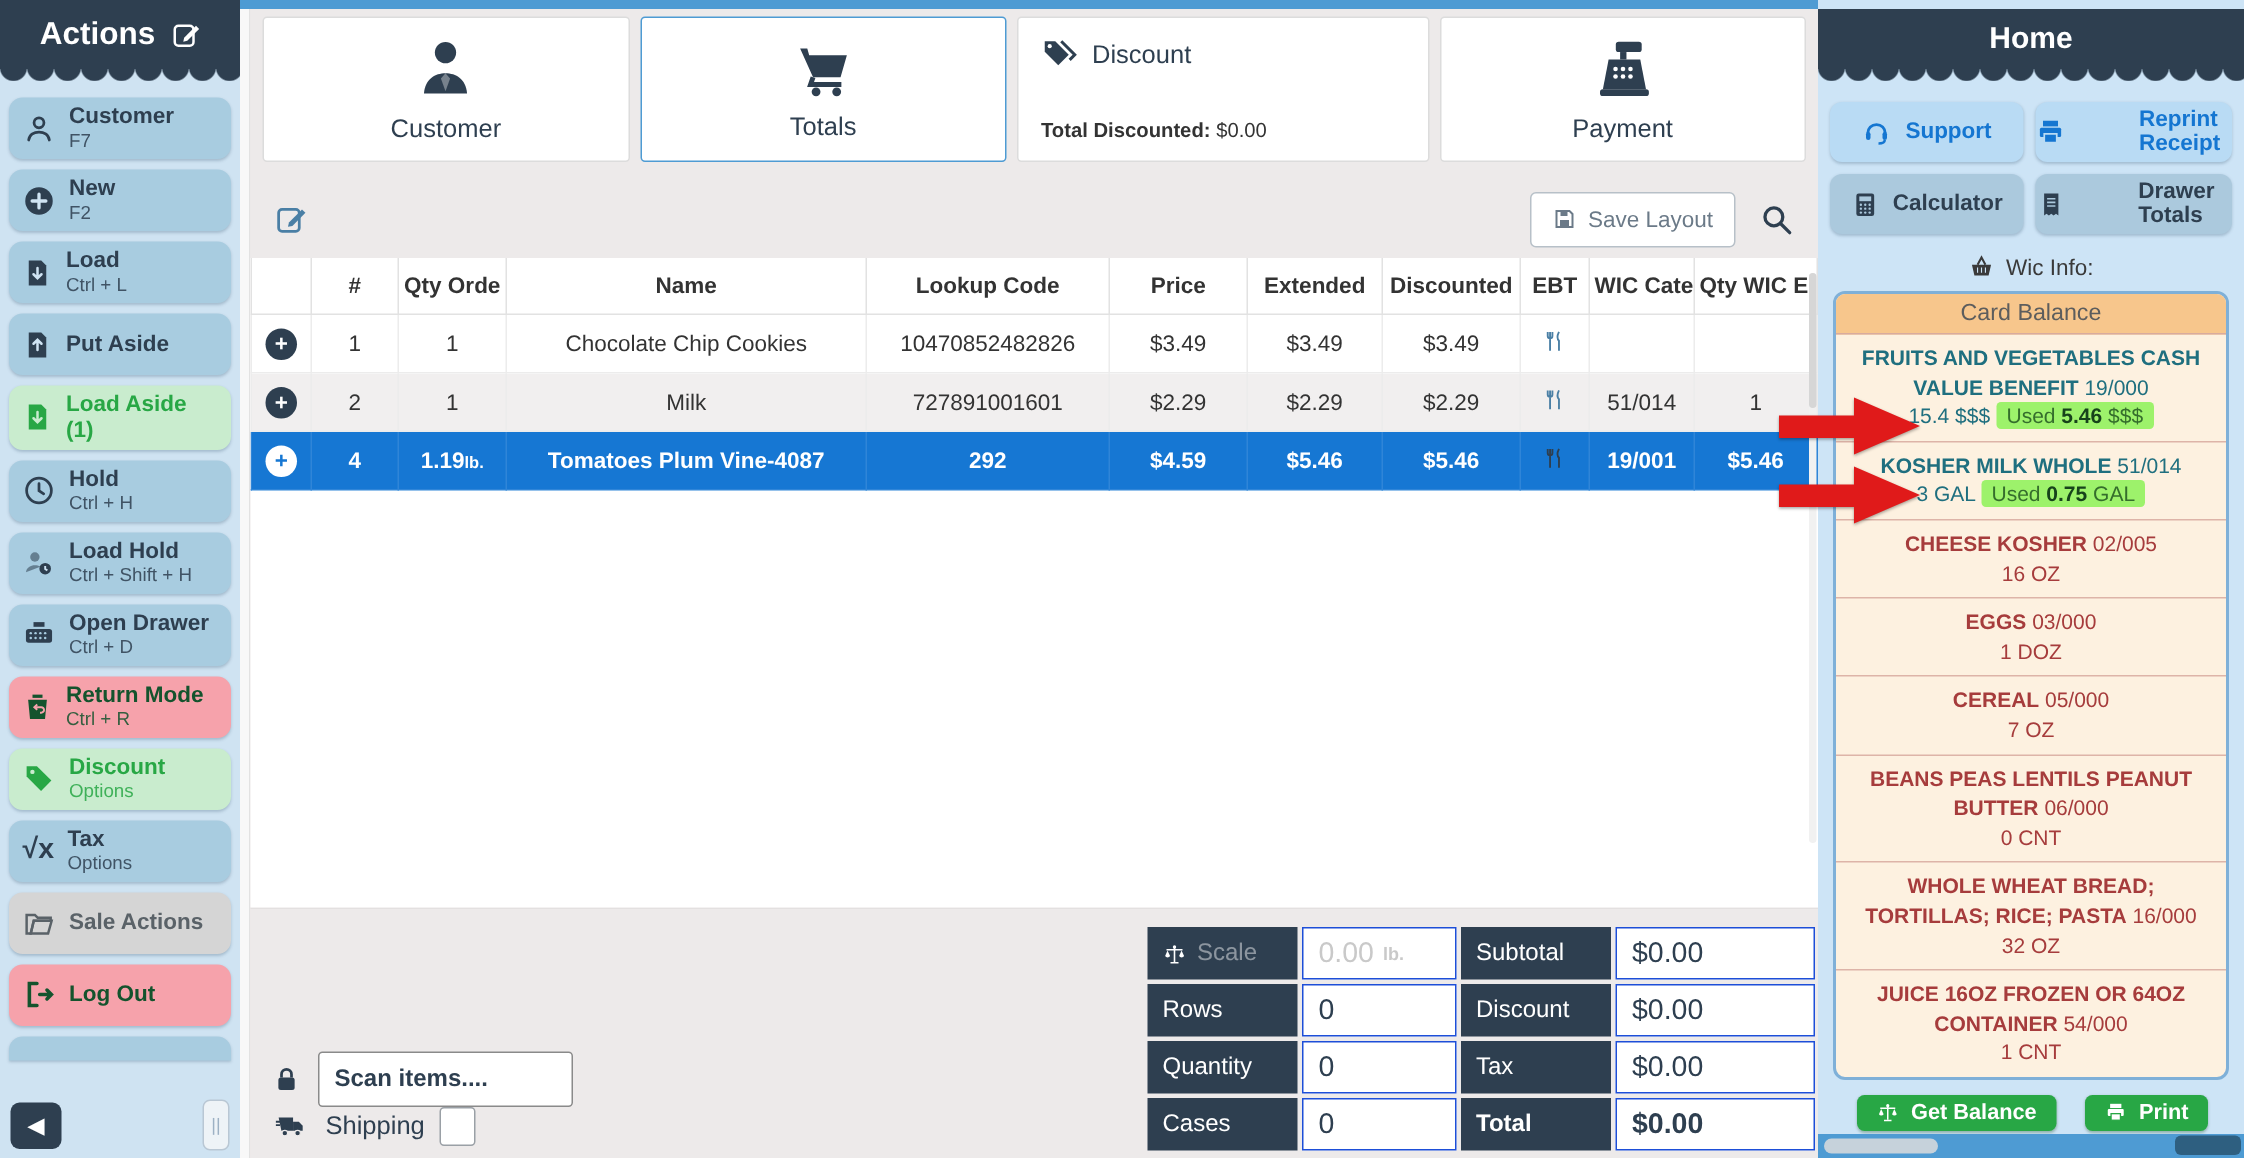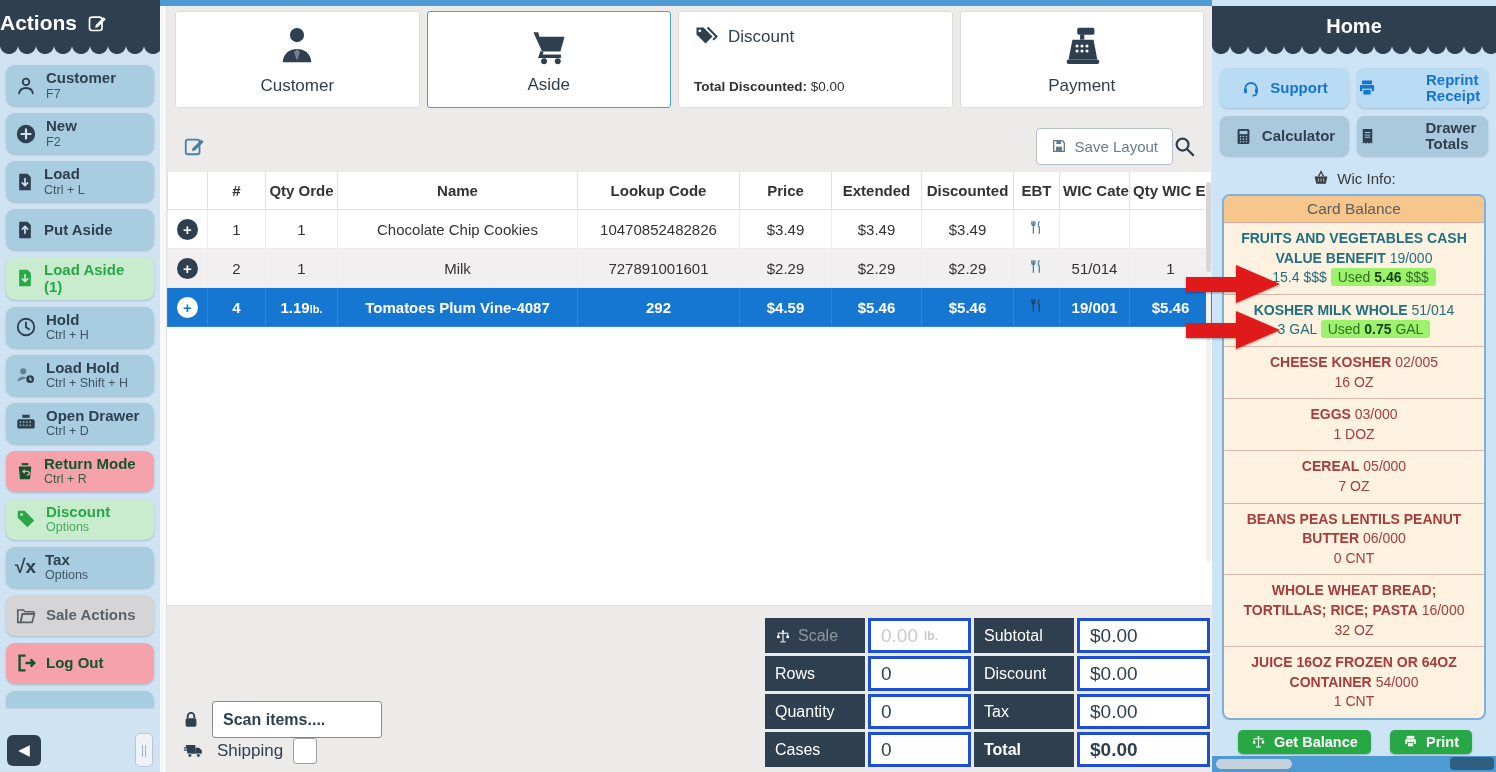--- a/index.html
+++ b/index.html
@@ -3,21 +3,21 @@
 <meta charset="utf-8">
 <style>
   *{box-sizing:border-box;margin:0;padding:0;}
   html,body{width:1496px;height:772px;overflow:hidden;}
   body{font-family:"Liberation Sans",sans-serif;background:#edeaea;}
   .app{position:relative;width:1496px;height:772px;display:flex;}
   .topstrip{position:absolute;left:160px;top:0;right:0;height:6px;background:#4e9bd3;z-index:5;}
 
   
   .sidebar{flex:0 0 160px;background:#cfe3f2;position:relative;z-index:6;display:flex;flex-direction:column;}
-  .sb-header{height:46px;background:#2e3f50;color:#fff;display:flex;align-items:center;justify-content:flex-start;gap:10px;font-size:21px;font-weight:bold;flex:0 0 46px;}
+  .sb-header{height:46px;background:#2e3f50;color:#fff;display:flex;align-items:center;justify-content:center;gap:10px;font-size:21px;font-weight:bold;flex:0 0 46px;}
   .scallop{flex:0 0 9px;height:9px;background-image:radial-gradient(circle at 9px 0px,#2e3f50 8.5px,rgba(0,0,0,0) 9.5px);background-size:18px 9px;background-repeat:repeat-x;margin-top:-1px;}
   .sb-list{flex:1;padding:11px 6px 0;display:flex;flex-direction:column;gap:7px;overflow:hidden;}
   .sb-btn{border-radius:9px;padding:4px 9px;display:flex;align-items:center;gap:9px;min-height:41px;flex:0 0 auto;box-shadow:0 1px 2px rgba(40,70,100,.25);cursor:pointer;}
   .v-blue{background:#a8cce0;color:#2e3f50;}
   .v-green{background:#c9ecce;color:#28a745;}
   .v-red{background:#f6a2ab;color:#14532d;}
   .v-gray{background:#d5d5d5;color:#5a6268;}
   .sb-btn .txt{display:flex;flex-direction:column;justify-content:center;}
   .sb-btn .lbl{font-weight:bold;font-size:15px;line-height:1.15;}
   .sb-btn .sub{font-size:12.5px;opacity:.85;line-height:1.2;}
@@ -31,21 +31,21 @@
   .main{flex:1;min-width:0;display:flex;flex-direction:column;padding-top:6px;background:#edeaea;position:relative;}
   .nav-row{display:flex;gap:7px;padding:5px 8px 8px;flex:0 0 110px;}
   .nav-card{background:#fff;border:1px solid #dcdcdc;border-radius:3px;flex:1;display:flex;flex-direction:column;align-items:center;justify-content:center;gap:7px;cursor:pointer;color:#2e3f50;}
   .nav-card.selected{border-color:#4e9bd3;}
   .nc-label{font-size:17px;}
   .nav-card.discount-card{align-items:flex-start;justify-content:space-between;padding:13px 15px;}
   .dc-top{display:flex;align-items:center;gap:10px;font-size:17px;}
   .dc-note{font-size:13.5px;font-weight:bold;color:#333;}
   .dc-note .val{font-weight:normal;}
 
-  .toolbar{flex:0 0 56px;display:flex;align-items:center;padding:4px 16px 0 16px;gap:0;}
+  .toolbar{flex:0 0 56px;display:flex;align-items:center;padding:4px 16px 0 16px;gap:16px;}
   .tb-spacer{flex:1;}
   .save-layout{display:flex;align-items:center;gap:8px;background:#fff;border:1px solid #b7c0c8;border-radius:4px;color:#6b7a88;font-size:15px;padding:9px 14px;cursor:pointer;}
   .icon-btn{cursor:pointer;display:flex;align-items:center;}
 
   .table-wrap{flex:1;background:#fff;overflow:hidden;position:relative;}
   table{width:100%;border-collapse:collapse;table-layout:fixed;font-size:15px;color:#333;}
   th{font-weight:bold;padding:10px 3px;border:1px solid #e2e2e2;border-top:none;white-space:nowrap;overflow:hidden;text-align:center;background:#fff;}
   td{padding:8px 3px;border:1px solid #ececec;text-align:center;white-space:nowrap;overflow:hidden;height:39px;}
   tr.alt td{background:#f1efef;}
   tr.sel td{background:#1677d3;color:#fff;font-weight:bold;border-color:#2f85d8;}
@@ -59,21 +59,21 @@
   .bottom{flex:0 0 167px;display:flex;background:#edeaea;border-top:1px solid #e3e0e0;padding:12px 2px 4px 14px;gap:8px;}
   .bottom-left{flex:1;display:flex;flex-direction:column;justify-content:flex-end;padding-bottom:4px;}
   .scan-row{display:flex;align-items:center;gap:11px;}
   .scan-input{width:170px;height:37px;border:1px solid #8a8a8a;border-radius:3px;font-family:"Liberation Sans",sans-serif;font-size:16px;font-weight:bold;color:#2e3f50;padding:0 10px;outline:none;}
   .scan-input::placeholder{color:#2e3f50;opacity:1;}
   .ship-row{display:flex;align-items:center;gap:10px;}
   .ship-lbl{font-size:17px;font-weight:normal;color:#2e3f50;}
   .ship-check{width:24px;height:26px;border:1px solid #9aa0a6;border-radius:3px;background:#fff;appearance:none;cursor:pointer;}
   .stats{display:grid;grid-template-columns:100px 103px 100px 133px;grid-auto-rows:35px;gap:3px;align-self:flex-start;}
   .st-lbl{background:#2e3f50;color:#fff;font-size:16px;display:flex;align-items:center;padding-left:10px;gap:7px;}
-  .st-val{background:#fff;color:#2e3f50;font-size:19px;display:flex;align-items:center;padding-left:10px;border:3px solid #1d4ed8;gap:6px;}
+  .st-val{background:#fff;color:#2e3f50;font-size:19px;display:flex;align-items:center;padding-left:10px;border:1px solid #1d4ed8;gap:6px;}
   .st-lbl.dis{color:rgba(255,255,255,.45);}
   .st-val.dis{color:#c9c9c9;}
   .st-val .unit{font-size:12px;font-weight:bold;}
   .st-bold{font-weight:bold;}
 
   
   .rpanel{flex:0 0 284px;background:#cde4f6;position:relative;z-index:6;display:flex;flex-direction:column;padding-top:6px;overflow:hidden;}
   .rp-header{flex:0 0 40px;background:#2e3f50;color:#fff;font-size:20px;font-weight:bold;display:flex;align-items:center;justify-content:center;}
   .rp-buttons{display:grid;grid-template-columns:1fr 1fr;gap:8px;padding:14px 8px 4px;}
   .rp-btn{height:40px;border-radius:8px;display:flex;align-items:center;justify-content:center;gap:9px;font-weight:bold;font-size:15px;line-height:1.05;cursor:pointer;box-shadow:0 1px 2px rgba(40,70,100,.25);}
@@ -323,21 +323,21 @@
       </div>
       <div class="nav-card selected">
         <span class="ico">
             <svg width="48" height="44" viewBox="0 0 24 24">
               <path d="M3.5 4.5h2.6l.7 2.5h13.7l-2.3 8h-10z" fill="#2e3f50"></path>
               <path d="M8.2 15l-.9 2.6h11.2" fill="none" stroke="#2e3f50" stroke-width="1.8"></path>
               <circle cx="9.3" cy="20.3" r="1.6" fill="#2e3f50"></circle>
               <circle cx="16.8" cy="20.3" r="1.6" fill="#2e3f50"></circle>
             </svg>
           </span>
-        <span class="nc-label">Aside</span>
+        <span class="nc-label">Totals</span>
       </div>
       <div class="nav-card discount-card">
         <div class="dc-top">
           <span class="ico">
               <svg width="24" height="24" viewBox="0 0 24 24">
                 <path d="M2.5 9.5V2.5h7l9 9-7 7z" fill="#2e3f50"></path>
                 <circle cx="5.8" cy="5.8" r="1.4" fill="#fff"></circle>
                 <path d="M13.5 2.5l9 9-3.4 3.4" fill="none" stroke="#2e3f50" stroke-width="2"></path>
               </svg>
             </span>

